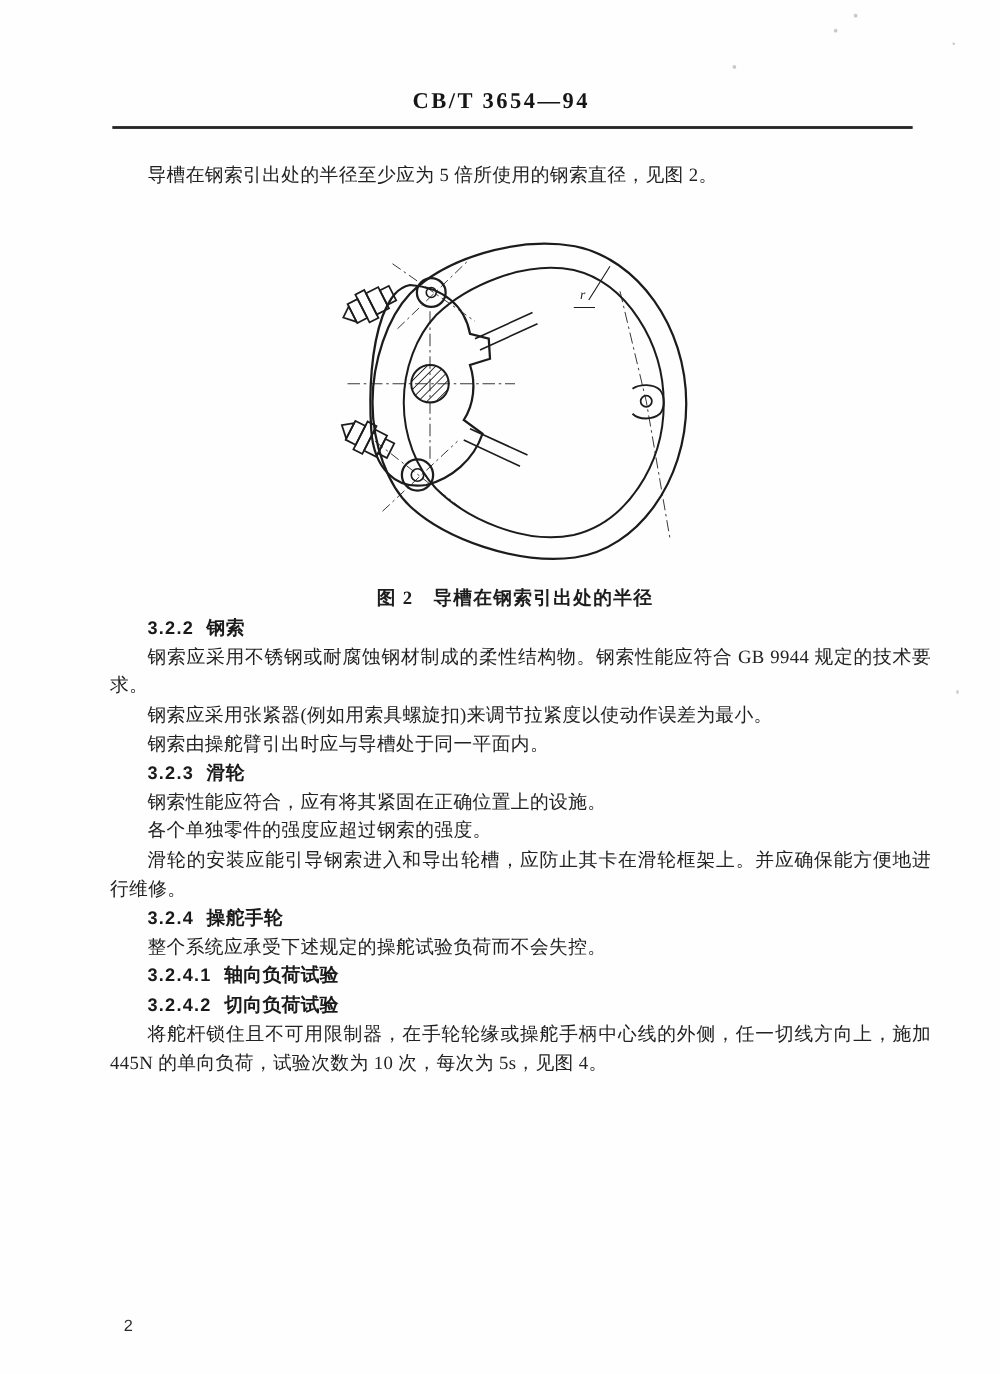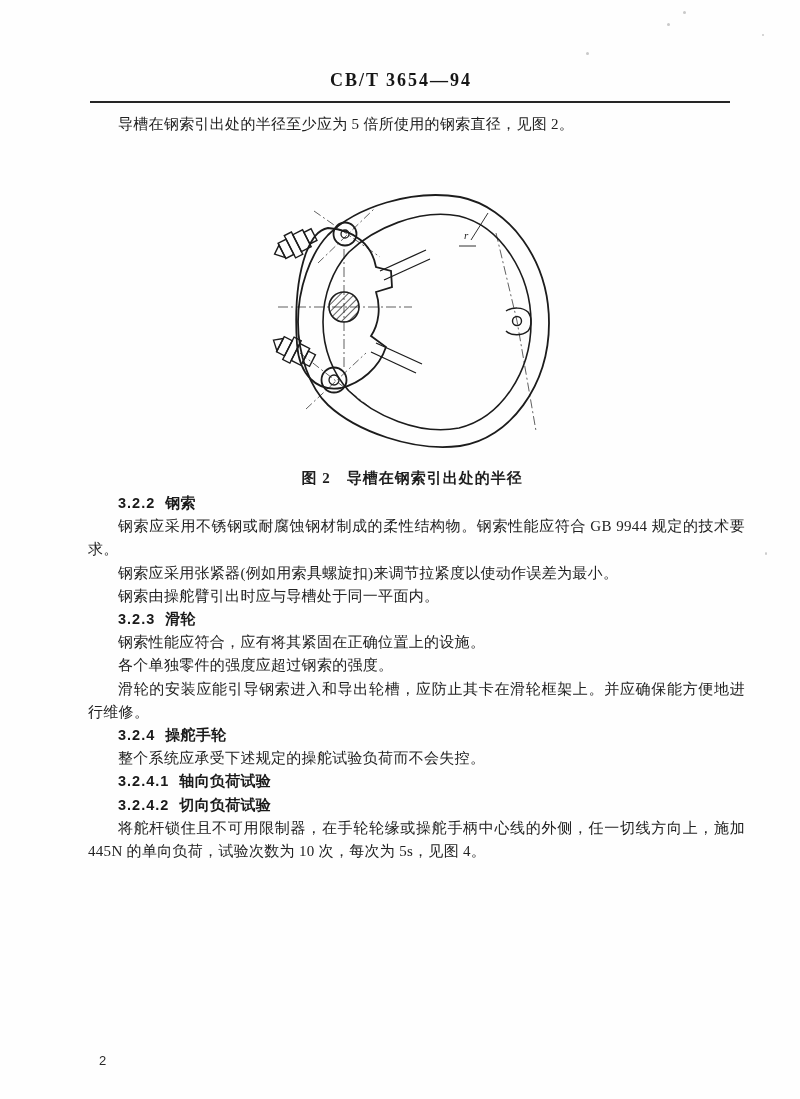--- a/index.html
+++ b/index.html
@@ -15,21 +15,21 @@
     padding-left:2px;box-sizing:border-box;
     font-weight:700;font-size:18px;letter-spacing:2px;color:#161616;
     font-family:"Liberation Serif",serif;
   }
   .header-rule{
     position:absolute;top:101px;left:90px;width:640px;height:2px;
     background:#262626;
     box-shadow:0 0 0.5px #444;
   }
   .intro{
-    position:absolute;top:113px;left:88px;width:655px;
+    position:absolute;top:130px;left:88px;width:655px;
     font-size:15px;line-height:23px;text-indent:2em;color:#222;
     letter-spacing:0.3px;
   }
   .watermark{
     position:absolute;top:136px;left:192px;z-index:1;
     font-family:"Liberation Sans","DejaVu Sans",sans-serif;
     font-weight:700;font-size:74px;letter-spacing:1px;color:#e9e9e9;
     user-select:none;
   }
   .figure-wrap{position:absolute;top:183px;left:260px;width:302px;height:286px;z-index:2;}

